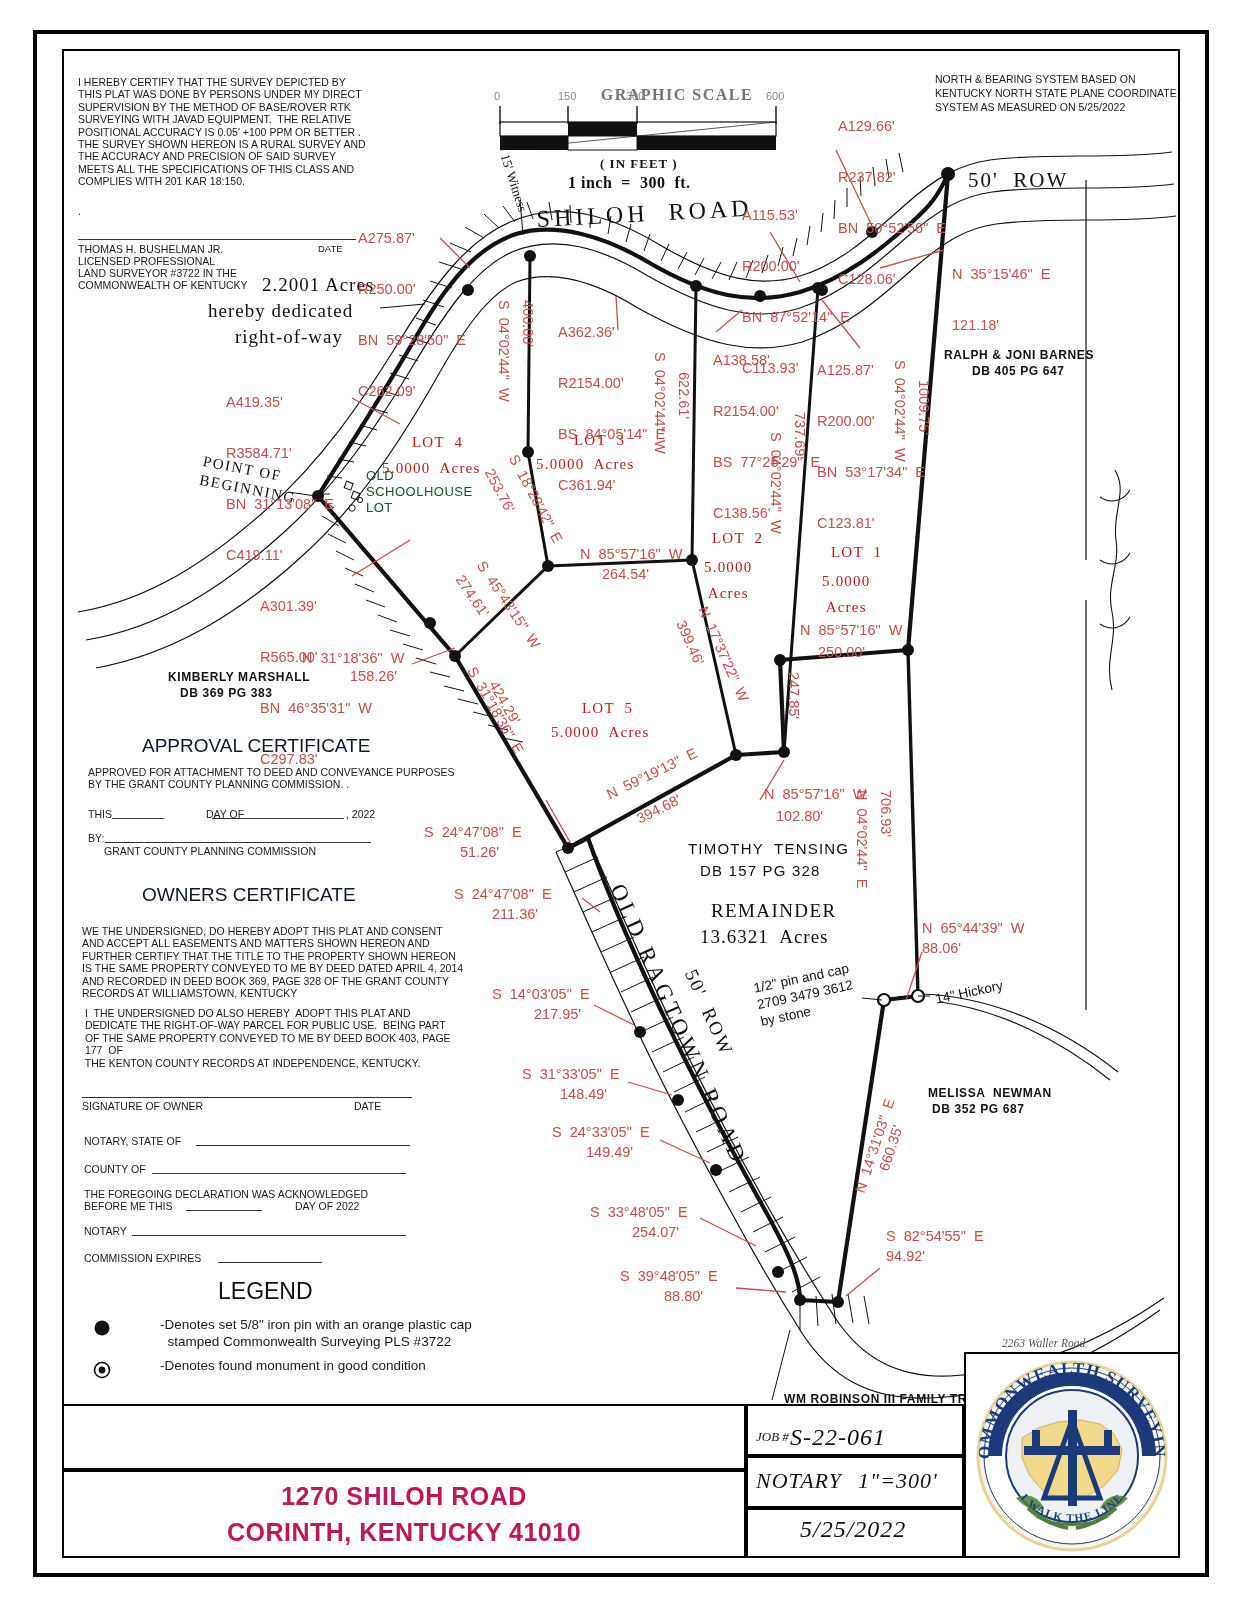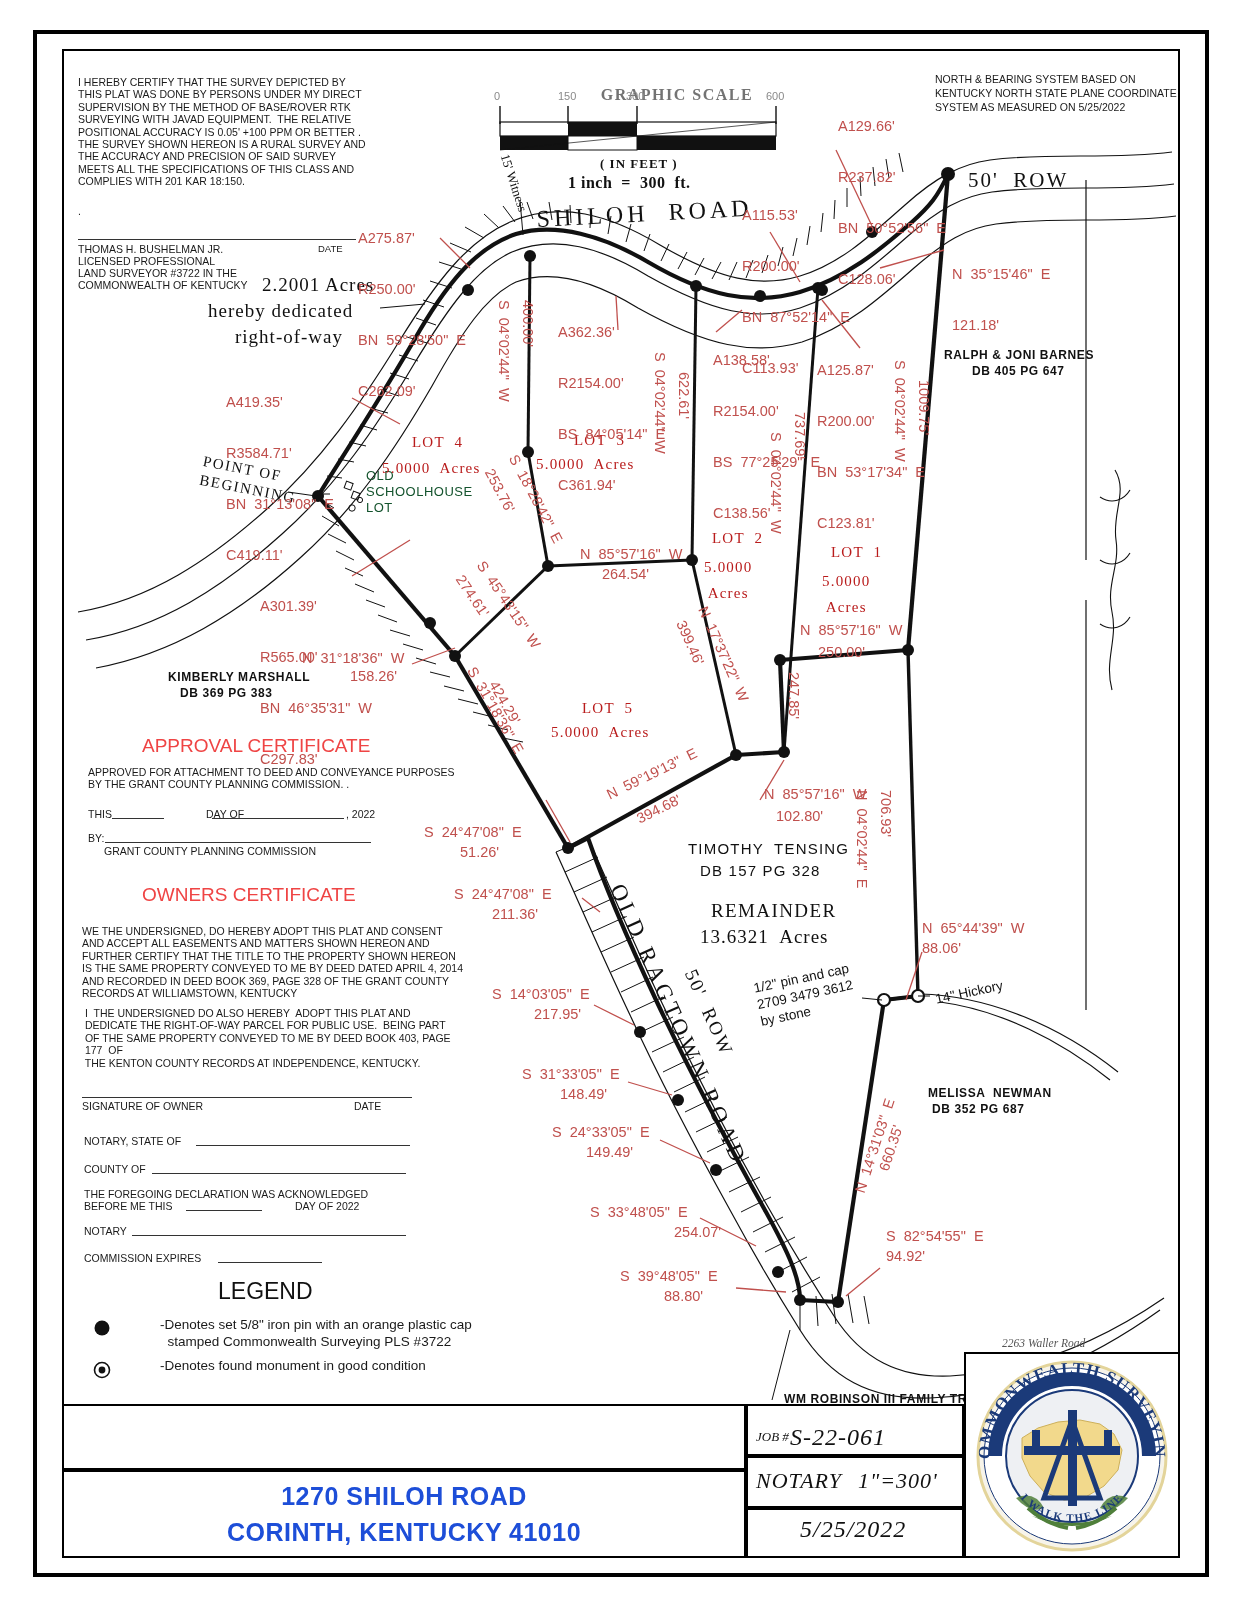--- a/index.html
+++ b/index.html
@@ -5,30 +5,30 @@
   html,body{margin:0;padding:0;background:#c9c9c9;}
   body{font-family:"Liberation Sans",sans-serif;}
   #page{position:relative;width:1242px;height:1601px;background:#ffffff;overflow:hidden;}
   #sheet{position:absolute;left:24px;top:18px;width:1194px;height:1566px;background:#fff;}
   #border-outer{position:absolute;left:33px;top:30px;width:1176px;height:1547px;border:4px solid #000;box-sizing:border-box;}
   #border-inner{position:absolute;left:62px;top:49px;width:1118px;height:1509px;border:2px solid #000;box-sizing:border-box;}
   .t{position:absolute;white-space:pre;}
   .sans{font-family:"Liberation Sans",sans-serif;}
   .serif{font-family:"Liberation Serif",serif;}
   .cert{font-size:10.5px;line-height:12.4px;color:#1a1a1a;}
-  .certhd{font-size:19px;color:#ef4444;}
+  .certhd{font-size:19px;color:#0f172a;}
   .redlbl{font-size:14.5px;line-height:17px;color:#c0504d;}
   .lotname{font-family:"Liberation Serif",serif;font-size:15px;letter-spacing:1.2px;color:#b91c1c;margin-top:36px;}
   .owner{font-size:12px;letter-spacing:.6px;color:#111;font-weight:bold;}
   .roadname{font-family:"Liberation Serif",serif;letter-spacing:4px;color:#111;}
   svg{position:absolute;left:0;top:0;overflow:visible;}
   .rot{transform-origin:0 0;}
   .tbcell{position:absolute;border:2px solid #000;box-sizing:border-box;background:#fff;}
   .tbbig{font-weight:bold;font-size:31px;letter-spacing:.5px;text-align:center;color:#000;}
-  .tbmed{font-weight:bold;font-size:25px;letter-spacing:.5px;text-align:center;color:#1d4ed8;}
+  .tbmed{font-weight:bold;font-size:25px;letter-spacing:.5px;text-align:center;color:#be185d;}
   .italic{font-style:italic;}
 </style>
 </head>
 <body>
 
 <div id="page">
   <div id="sheet"></div>
   <div id="border-outer"></div>
   <div id="border-inner"></div>
 
@@ -386,21 +386,21 @@
   <div class="t redlbl" style="left:492px;top:986px;">S  14°03'05"  E</div>
   <div class="t redlbl" style="left:534px;top:1006px;">217.95'</div>
 
   <div class="t redlbl" style="left:522px;top:1066px;">S  31°33'05"  E</div>
   <div class="t redlbl" style="left:560px;top:1086px;">148.49'</div>
 
   <div class="t redlbl" style="left:552px;top:1124px;">S  24°33'05"  E</div>
   <div class="t redlbl" style="left:586px;top:1144px;">149.49'</div>
 
   <div class="t redlbl" style="left:590px;top:1204px;">S  33°48'05"  E</div>
-  <div class="t redlbl" style="left:632px;top:1224px;margin-left:42px;">254.07'</div>
+  <div class="t redlbl" style="left:632px;top:1224px;">254.07'</div>
 
   <div class="t redlbl" style="left:620px;top:1268px;">S  39°48'05"  E</div>
   <div class="t redlbl" style="left:664px;top:1288px;">88.80'</div>
 
   <div class="t redlbl" style="left:886px;top:1228px;">S  82°54'55"  E</div>
   <div class="t redlbl" style="left:886px;top:1248px;">94.92'</div>
 
   <div class="t redlbl rot" style="left:852px;top:1190px;transform:rotate(-72deg);">N  14°31'03"  E</div>
   <div class="t redlbl rot" style="left:876px;top:1168px;transform:rotate(-72deg);">660.35'</div>
 

